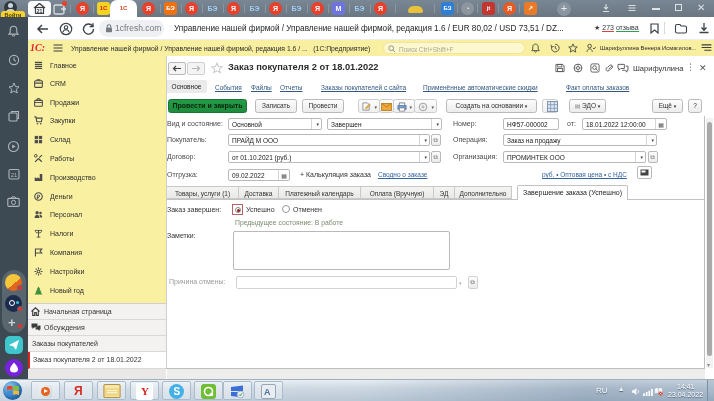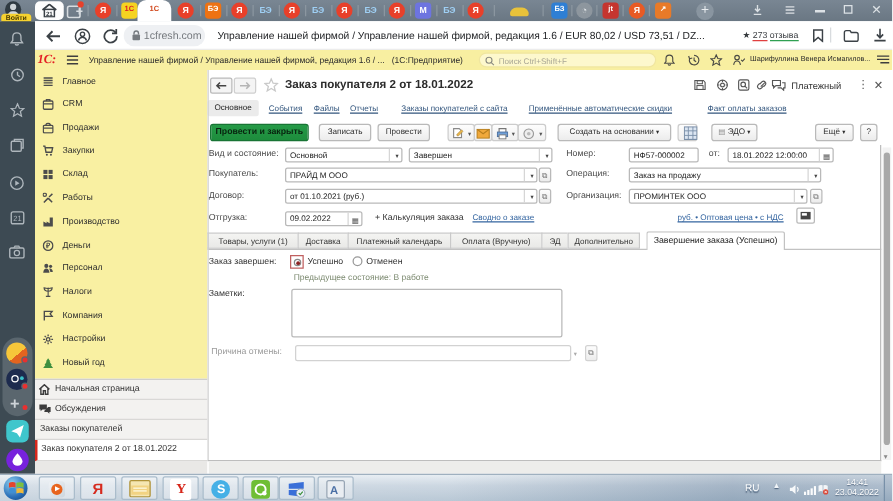--- a/index.html
+++ b/index.html
@@ -396,21 +396,21 @@
         <circle cx="5" cy="5" r="2" fill="none" stroke="#555" stroke-width="1"></circle>
         <path d="M6.5 6.5 L8.5 8.5" stroke="#555" stroke-width="1"></path>
       </svg>
     <svg width="11" height="10" viewBox="0 0 12 11" style="position:absolute;left:438px;top:7px">
         <path d="M5 7 L8.6 3.4 M4.2 4.6 l2-2 a2 2 0 0 1 2.8 2.8 l-1.4 1.4 M7.4 6.4 l-2 2 a2 2 0 0 1-2.8-2.8 l1.4-1.4" fill="none" stroke="#555" stroke-width="1"></path>
       </svg>
     <svg width="12" height="10" viewBox="0 0 13 11" style="position:absolute;left:451px;top:7px">
         <path d="M1 1.5 h7 v4.5 H4 L2 8 V6 H1 z" fill="none" stroke="#555" stroke-width="1"></path>
         <path d="M9.5 3.5 h2.5 v4.5 h-1.2 V10 L8.6 8 H5.5" fill="none" stroke="#555" stroke-width="1"></path>
       </svg>
-    <div style="position:absolute;left:467px;top:8px;font-size:7.5px;color:#333">Платежный</div>
+    <div style="position:absolute;left:467px;top:8px;font-size:7.5px;color:#333">Шарифуллина</div>
     <div style="position:absolute;left:520px;top:6px;font-size:9px;color:#555">⋮</div>
     <div style="position:absolute;left:533px;top:7px;font-size:9px;color:#555">✕</div>
 
     <div style="position:absolute;left:0px;top:24px;width:41px;height:13px;background:#ebebeb;border-radius:2px;font-size:6.5px;color:#222;text-align:center;line-height:13px">Основное</div>
     <div class="tlink" style="left:49px">События</div>
     <div class="tlink" style="left:85px">Файлы</div>
     <div class="tlink" style="left:114px">Отчеты</div>
     <div class="tlink" style="left:155px">Заказы покупателей с сайта</div>
     <div class="tlink" style="left:257px">Применённые автоматические скидки</div>
     <div class="tlink" style="left:400px">Факт оплаты заказов</div>

